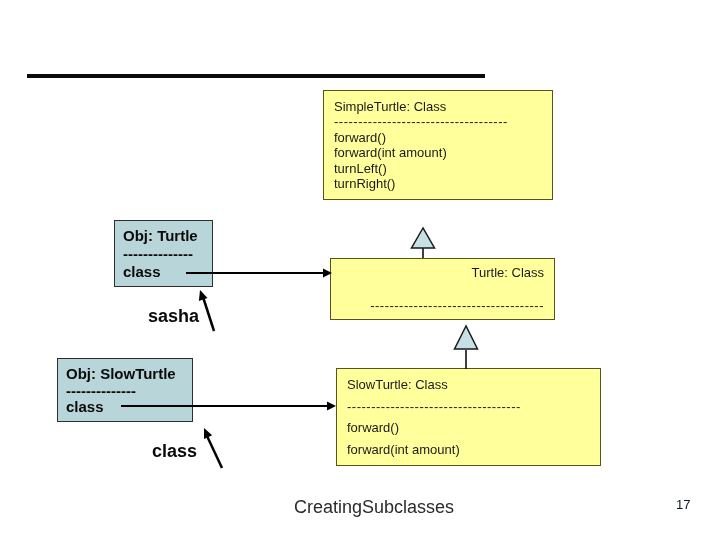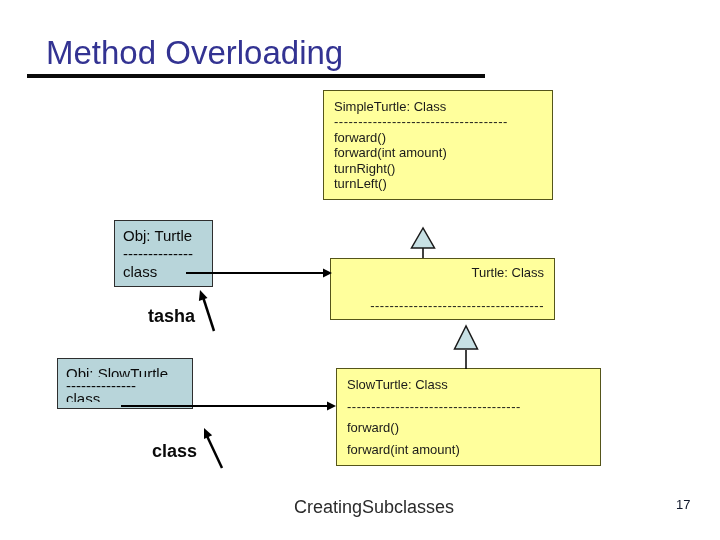--- a/index.html
+++ b/index.html
@@ -23,52 +23,51 @@
   }
   #box-simpleturtle{left:323px;top:90px;width:230px;height:110px;}
   #box-turtle{left:330px;top:258px;width:225px;height:62px;padding:6px 10px;text-align:right;}
   #box-slowturtle{left:336px;top:368px;width:265px;height:98px;}
   .class-box .row{white-space:nowrap;overflow:hidden;}
   .class-box .sep{letter-spacing:0.5px;}
   
   .object-box{
     position:absolute;background:#b8d5da;border:1px solid #2e2e2e;
     display:flex;flex-direction:column;justify-content:space-between;
-    padding:6px 8px;box-sizing:border-box;font-size:15px;font-weight:normal;color:#0a0a0a;
+    padding:6px 8px;box-sizing:border-box;font-size:15px;font-weight:bold;color:#0a0a0a;
   }
   #box-obj-turtle{left:114px;top:220px;width:99px;height:67px;}
-  #box-obj-slowturtle{left:57px;top:358px;width:136px;height:51px;}
+  #box-obj-slowturtle{left:57px;top:358px;width:136px;height:64px;}
   .object-box .row{white-space:nowrap;overflow:hidden;}
   
   .var-label{
     position:absolute;font-size:18px;font-weight:bold;color:#0a0a0a;white-space:nowrap;
   }
   #label-tasha{left:148px;top:306px;}
   #label-sasha{left:152px;top:441px;}
   
   #footer-label{position:absolute;left:294px;top:497px;font-size:18px;color:#2b2b2b;}
   #footer-page{position:absolute;left:676px;top:497px;font-size:13px;color:#0f172a;}
   
   #connector-layer{position:absolute;left:0;top:0;width:720px;height:540px;pointer-events:none;}
 </style>
 </head>
 <body>
 
 <div id="slide">
 
-  <div id="title">Method Overloading</div>
   <div id="title-rule"></div>
 
   <div id="box-simpleturtle" class="class-box">
     <div class="row">SimpleTurtle: Class</div>
     <div class="row sep">------------------------------------</div>
     <div class="row">forward()</div>
     <div class="row">forward(int amount)</div>
+    <div class="row">turnLeft()</div>
     <div class="row">turnRight()</div>
-    <div class="row">turnLeft()</div>
   </div>
 
   <div id="box-turtle" class="class-box">
     <div class="row">Turtle: Class</div>
     <div class="row sep">------------------------------------</div>
   </div>
 
   <div id="box-slowturtle" class="class-box">
     <div class="row">SlowTurtle: Class</div>
     <div class="row sep">------------------------------------</div>
@@ -81,21 +80,21 @@
     <div class="row">--------------</div>
     <div class="row">class</div>
   </div>
 
   <div id="box-obj-slowturtle" class="object-box">
     <div class="row">Obj: SlowTurtle</div>
     <div class="row">--------------</div>
     <div class="row">class</div>
   </div>
 
-  <div id="label-tasha" class="var-label">tasha</div>
+  <div id="label-tasha" class="var-label">sasha</div>
   <div id="label-sasha" class="var-label">class</div>
 
   <svg id="connector-layer" viewBox="0 0 720 540">
 
     <line x1="186" y1="273" x2="325" y2="273" stroke="#000000" stroke-width="2"></line>
     <polygon points="332,273 323,268.5 323,277.5" fill="#000000"></polygon>
 
     <line x1="121" y1="406" x2="329" y2="406" stroke="#000000" stroke-width="2"></line>
     <polygon points="336,406 327,401.5 327,410.5" fill="#000000"></polygon>
 

